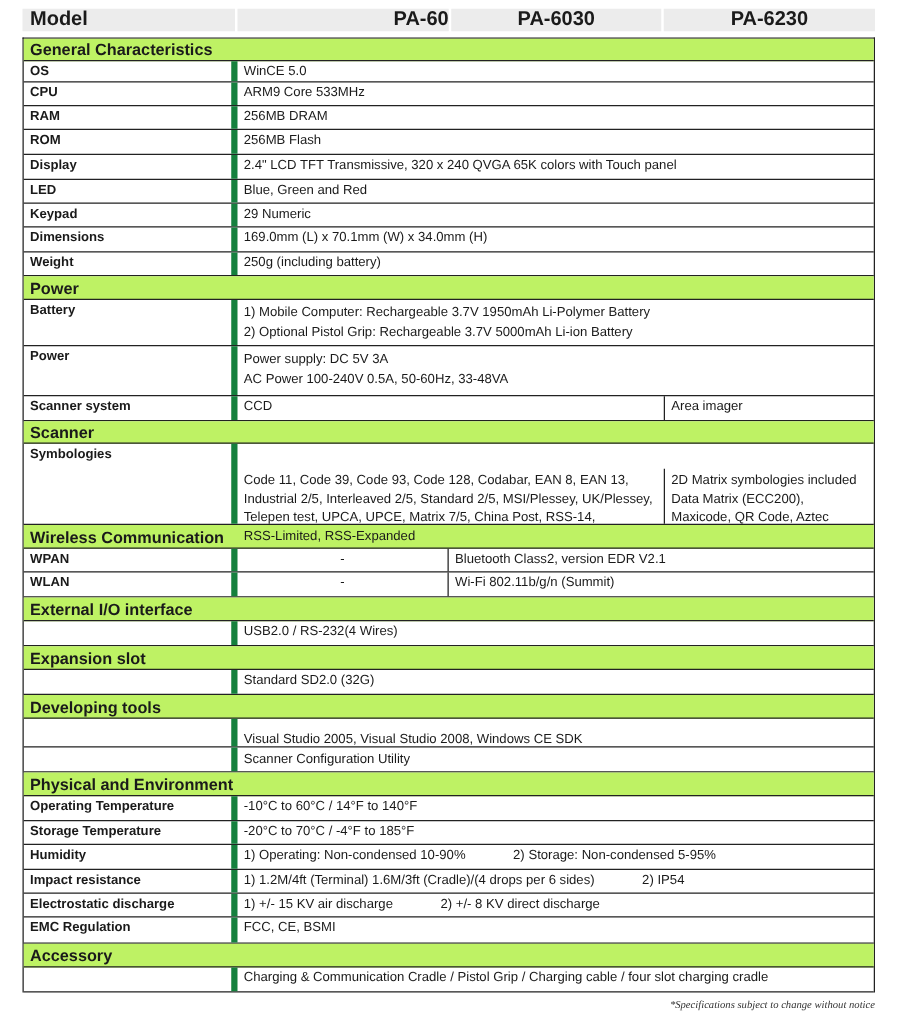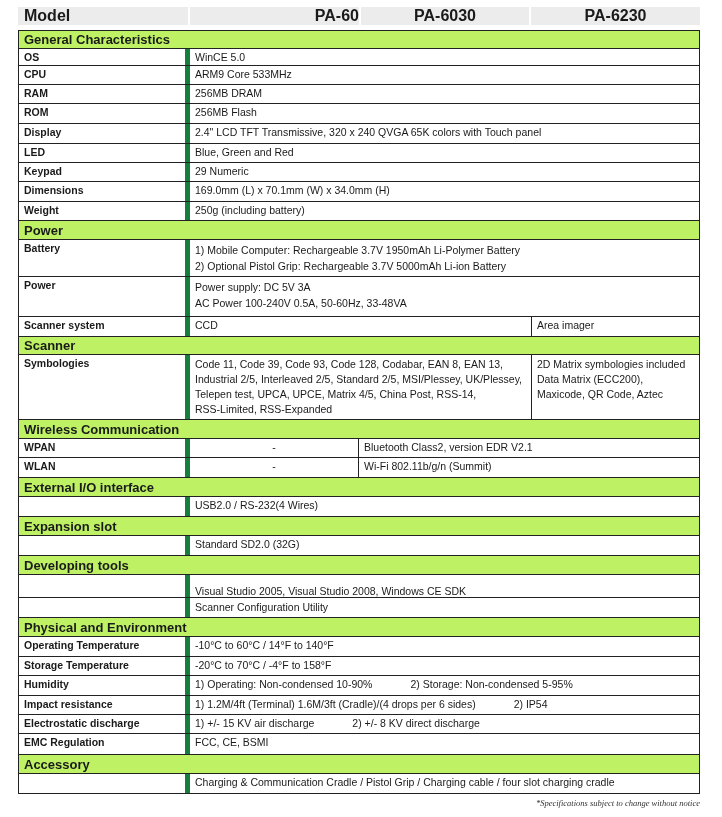--- a/index.html
+++ b/index.html
@@ -18,21 +18,21 @@
   .sec{background:#bef264;font-weight:bold;font-size:13px;padding-left:5px;align-items:center;}
   .lab{width:171px;flex:none;border-right:5px solid #15803d;padding:2px 5px;box-sizing:border-box;font-size:10.5px;font-weight:bold;}
   .val{flex:1;padding:2px 5px;box-sizing:border-box;font-size:10.5px;}
   .val.line2{line-height:16px;padding-top:2px;}
   .split{display:flex;flex:1;}
   .split > div{padding:2px 5px;box-sizing:border-box;font-size:10.5px;}
   .sc-left{width:342px;flex:none;border-right:1px solid #222;}
   .sc-right{flex:1;}
   .wl-left{width:169px;flex:none;border-right:1px solid #222;text-align:center;}
   .wl-right{flex:1;}
-  .sym{font-size:9.8px;line-height:15px;}
+  .sym{font-size:9.8px;line-height:15px;margin-top:20px;}
   .sp{display:inline-block;width:38px;}
   .foot{position:absolute;right:22px;top:798px;font-family:"Liberation Serif",serif;
         font-style:italic;font-size:8.5px;color:#333;}
 </style>
 </head>
 <body>
 
 <div class="hdr model">Model</div>
 <div class="hdr m1">PA-60</div>
 <div class="hdr m2">PA-6030</div>
@@ -107,21 +107,21 @@
   </div>
   <div class="row sec" style="height:18px">
       <span>Scanner</span>
     </div>
   <div class="row" style="height:65px">
     <div class="lab">Symbologies</div>
     <div class="split">
       <div class="sc-left sym">
         <div>Code 11, Code 39, Code 93, Code 128, Codabar, EAN 8, EAN 13,</div>
         <div>Industrial 2/5, Interleaved 2/5, Standard 2/5, MSI/Plessey, UK/Plessey,</div>
-        <div>Telepen test, UPCA, UPCE, Matrix 4/5, China Post, RSS-14,</div>
+        <div>Telepen test, UPCA, UPCE, Matrix 7/5, China Post, RSS-14,</div>
         <div>RSS-Limited, RSS-Expanded</div>
       </div>
       <div class="sc-right sym" style="font-size:10.5px">
         <div>2D Matrix symbologies included</div>
         <div>Data Matrix (ECC200),</div>
         <div>Maxicode, QR Code, Aztec</div>
       </div>
     </div>
   </div>
 
@@ -173,21 +173,21 @@
 
   <div class="row sec" style="height:19px">
       <span>Physical and Environment</span>
     </div>
   <div class="row" style="height:20px">
       <div class="lab">Operating Temperature</div>
       <div class="val">-10°C to 60°C / 14°F to 140°F</div>
     </div>
   <div class="row" style="height:19px">
       <div class="lab">Storage Temperature</div>
-      <div class="val">-20°C to 70°C / -4°F to 158°F</div>
+      <div class="val">-20°C to 70°C / -4°F to 185°F</div>
     </div>
   <div class="row" style="height:20px">
       <div class="lab">Humidity</div>
       <div class="val"><span>1) Operating: Non-condensed 10-90%</span><span class="sp"></span><span>2) Storage: Non-condensed 5-95%</span></div>
     </div>
   <div class="row" style="height:19px">
       <div class="lab">Impact resistance</div>
       <div class="val"><span>1) 1.2M/4ft (Terminal) 1.6M/3ft (Cradle)/(4 drops per 6 sides)</span><span class="sp"></span><span>2) IP54</span></div>
     </div>
   <div class="row" style="height:19px">

